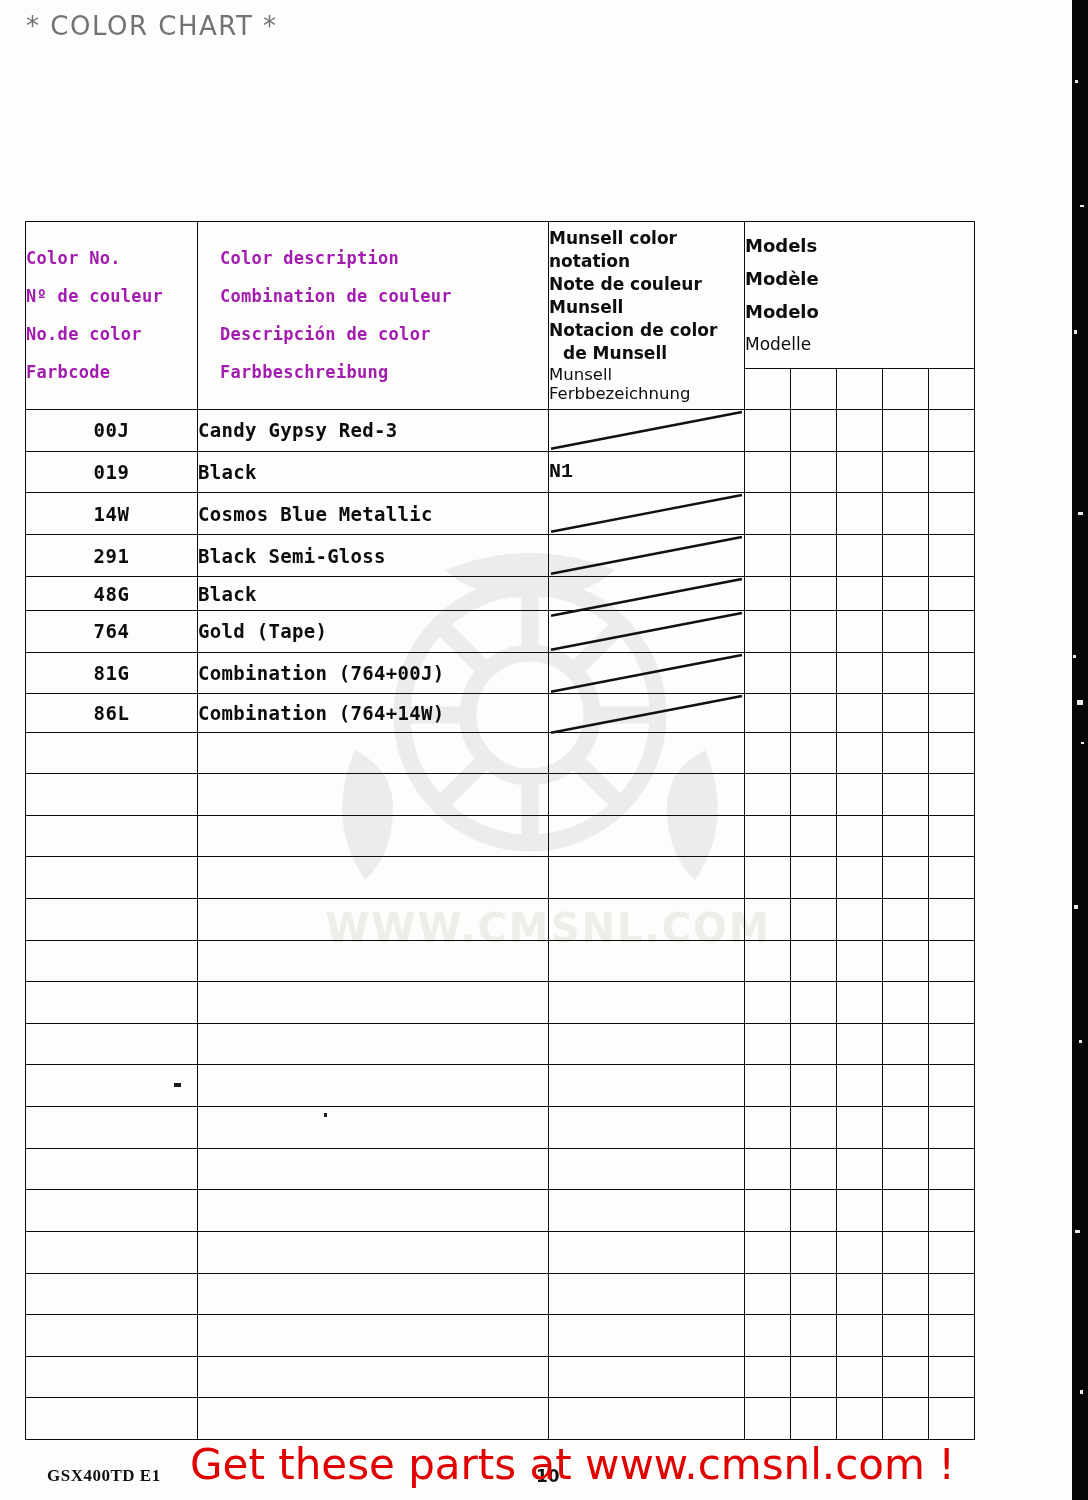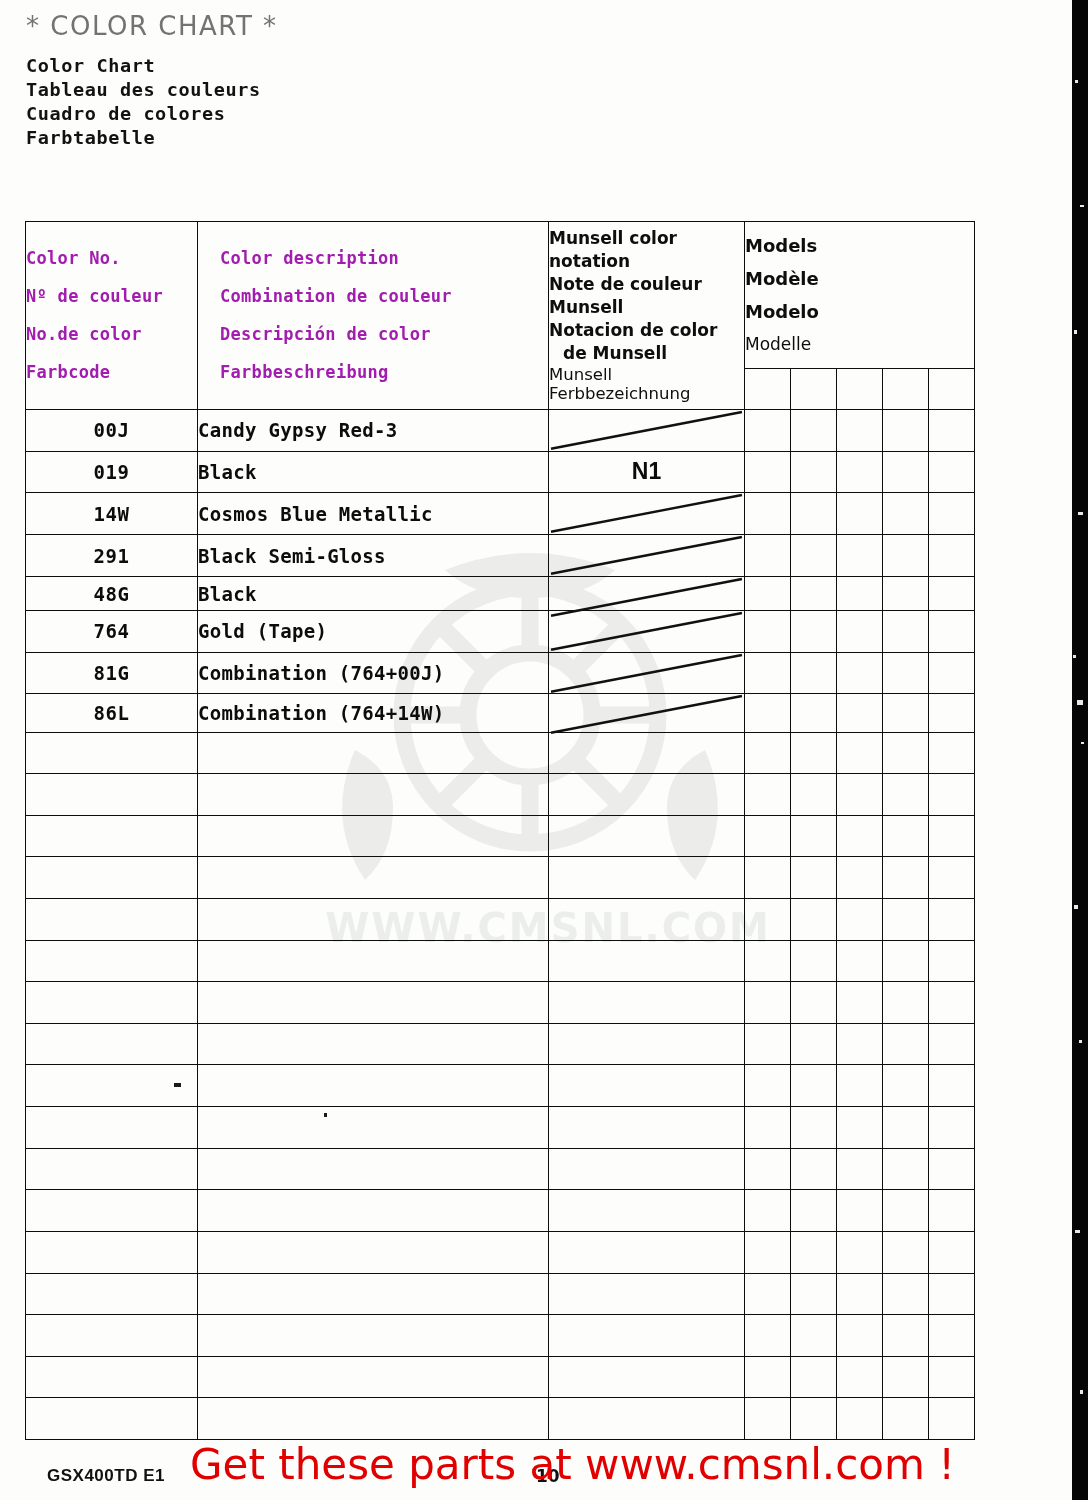--- a/index.html
+++ b/index.html
@@ -159,44 +159,43 @@
   .cell-desc {
     padding-left: 14px;
     font-family: "DejaVu Sans Mono", monospace;
     font-size: 19px;
     font-weight: bold;
     color: #0c0c0c;
     letter-spacing: 0.3px;
     white-space: nowrap;
   }
   .cell-mun {
-    text-align: center;
-    font-family: Liberation Sans, sans-serif;
-    font-size: 23px;
+    font-family: Liberation Mono, monospace;
+    font-size: 20px;
     font-weight: bold;
     color: #0c0c0c;
   }
   .strike {
     position: absolute;
     left: 0; top: 0; right: 0; bottom: 0;
     overflow: visible;
   }
 
   
   .speck {
     position: absolute;
     background: #1a1a1a;
   }
 
   
   .footer-model {
     position: absolute;
     left: 47px;
     top: 1466px;
-    font-family: Liberation Sans, sans-serif;
+    font-family: Liberation Serif, serif;
     font-weight: bold;
     font-size: 17px;
     color: #111;
     letter-spacing: 0.5px;
     white-space: nowrap;
   }
   .footer-page {
     position: absolute;
     left: 536px;
     top: 1466px;
@@ -216,26 +215,20 @@
     letter-spacing: 0px;
   }
 </style>
 </head>
 <body>
 
 <div id="page">
 
   <div class="chart-title">* COLOR CHART *</div>
 
-  <div class="subtitles">
-    <div>Color Chart</div>
-    <div>Tableau des couleurs</div>
-    <div>Cuadro de colores</div>
-    <div>Farbtabelle</div>
-  </div>
 
   <div class="watermark">
     <svg width="470" height="470" viewBox="0 0 470 470" aria-hidden="true">
       <g fill="none" stroke="#ececea" stroke-width="17">
         <circle cx="235" cy="175" r="128"></circle>
         <circle cx="235" cy="175" r="62"></circle>
         <path d="M235 47 L235 113 M235 237 L235 303 M107 175 L173 175 M297 175 L363 175"></path>
         <path d="M144 84 L190 130 M280 220 L326 266 M326 84 L280 130 M190 220 L144 266"></path>
       </g>
       <g fill="#ececea">

